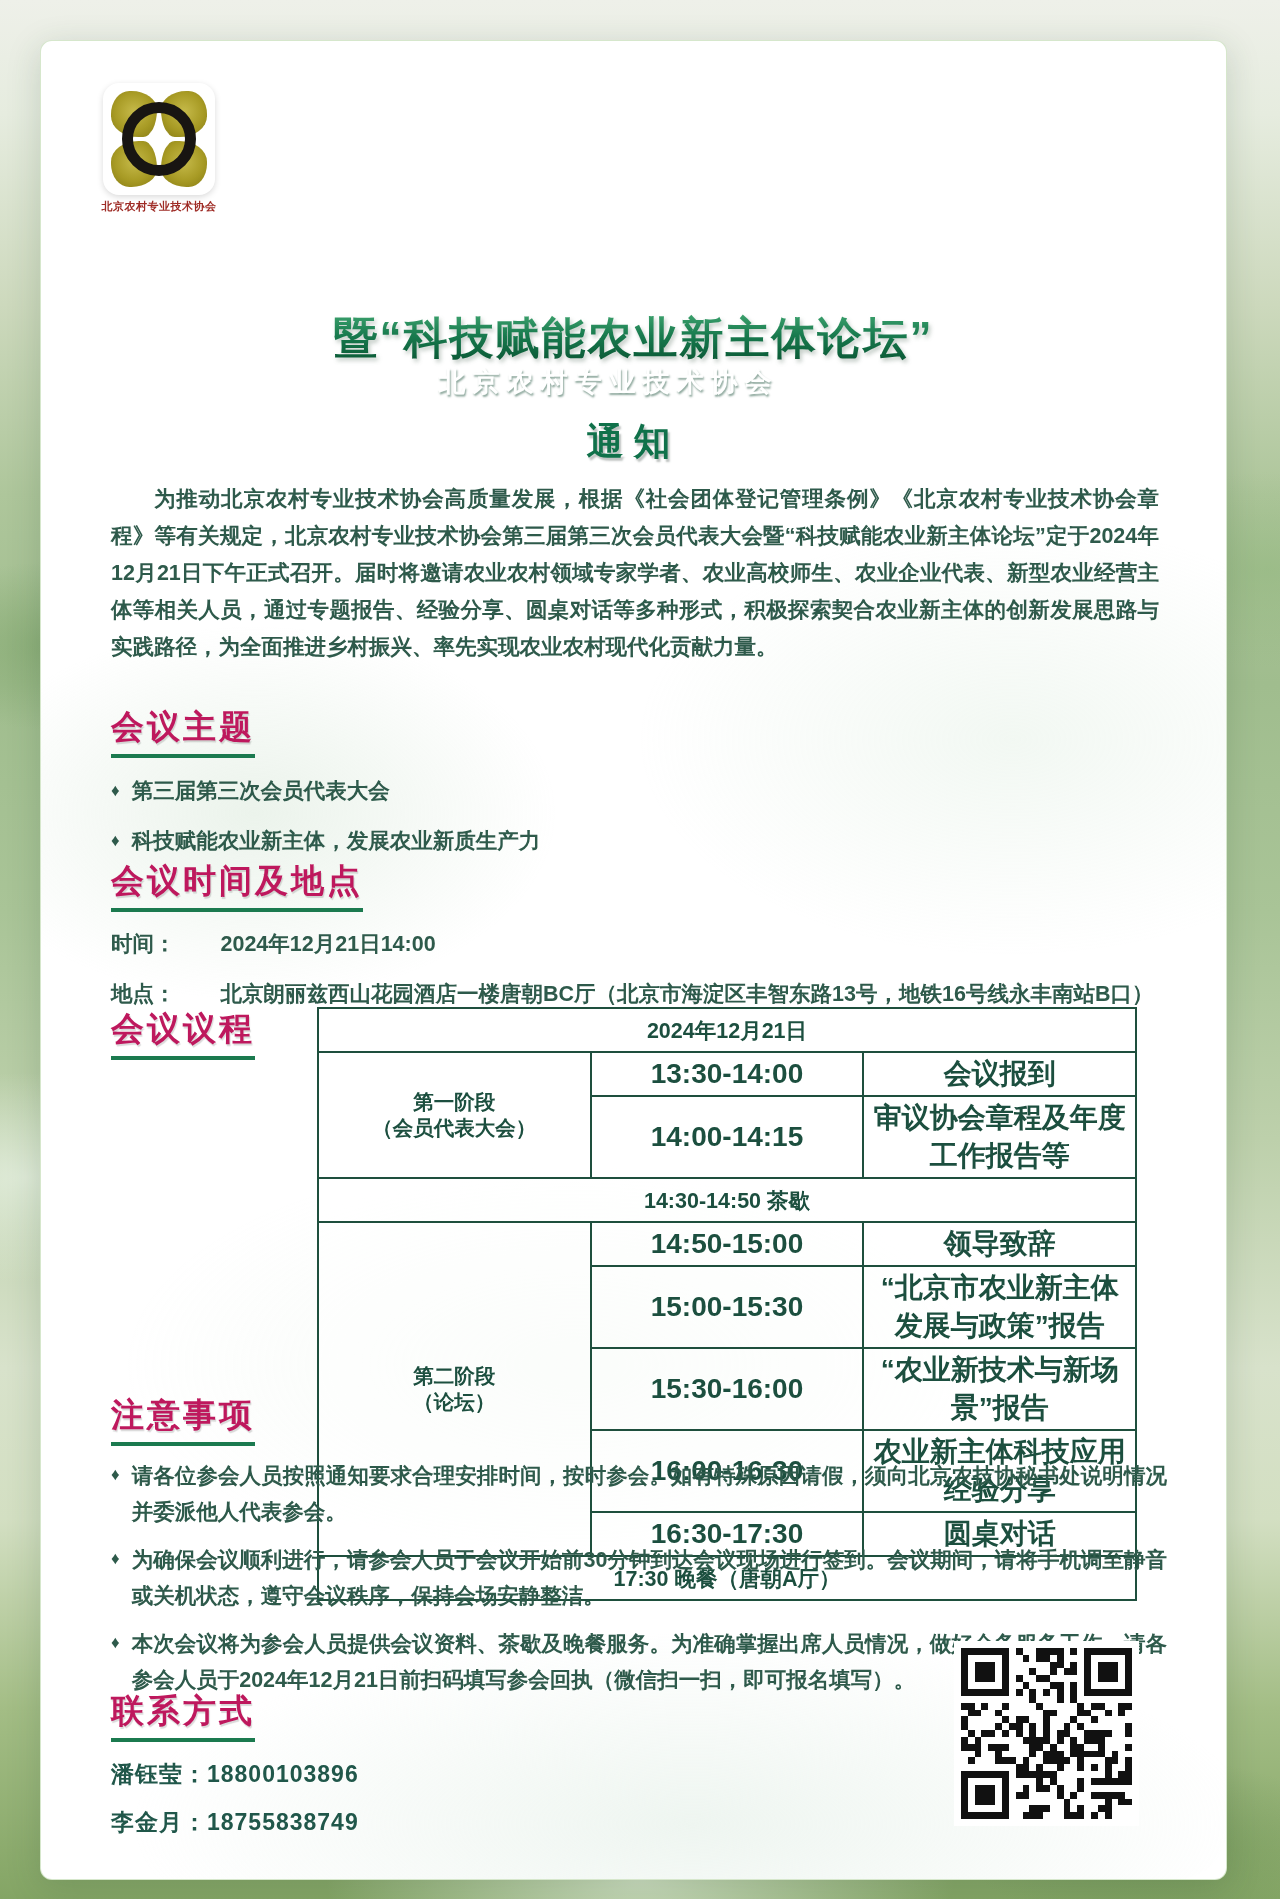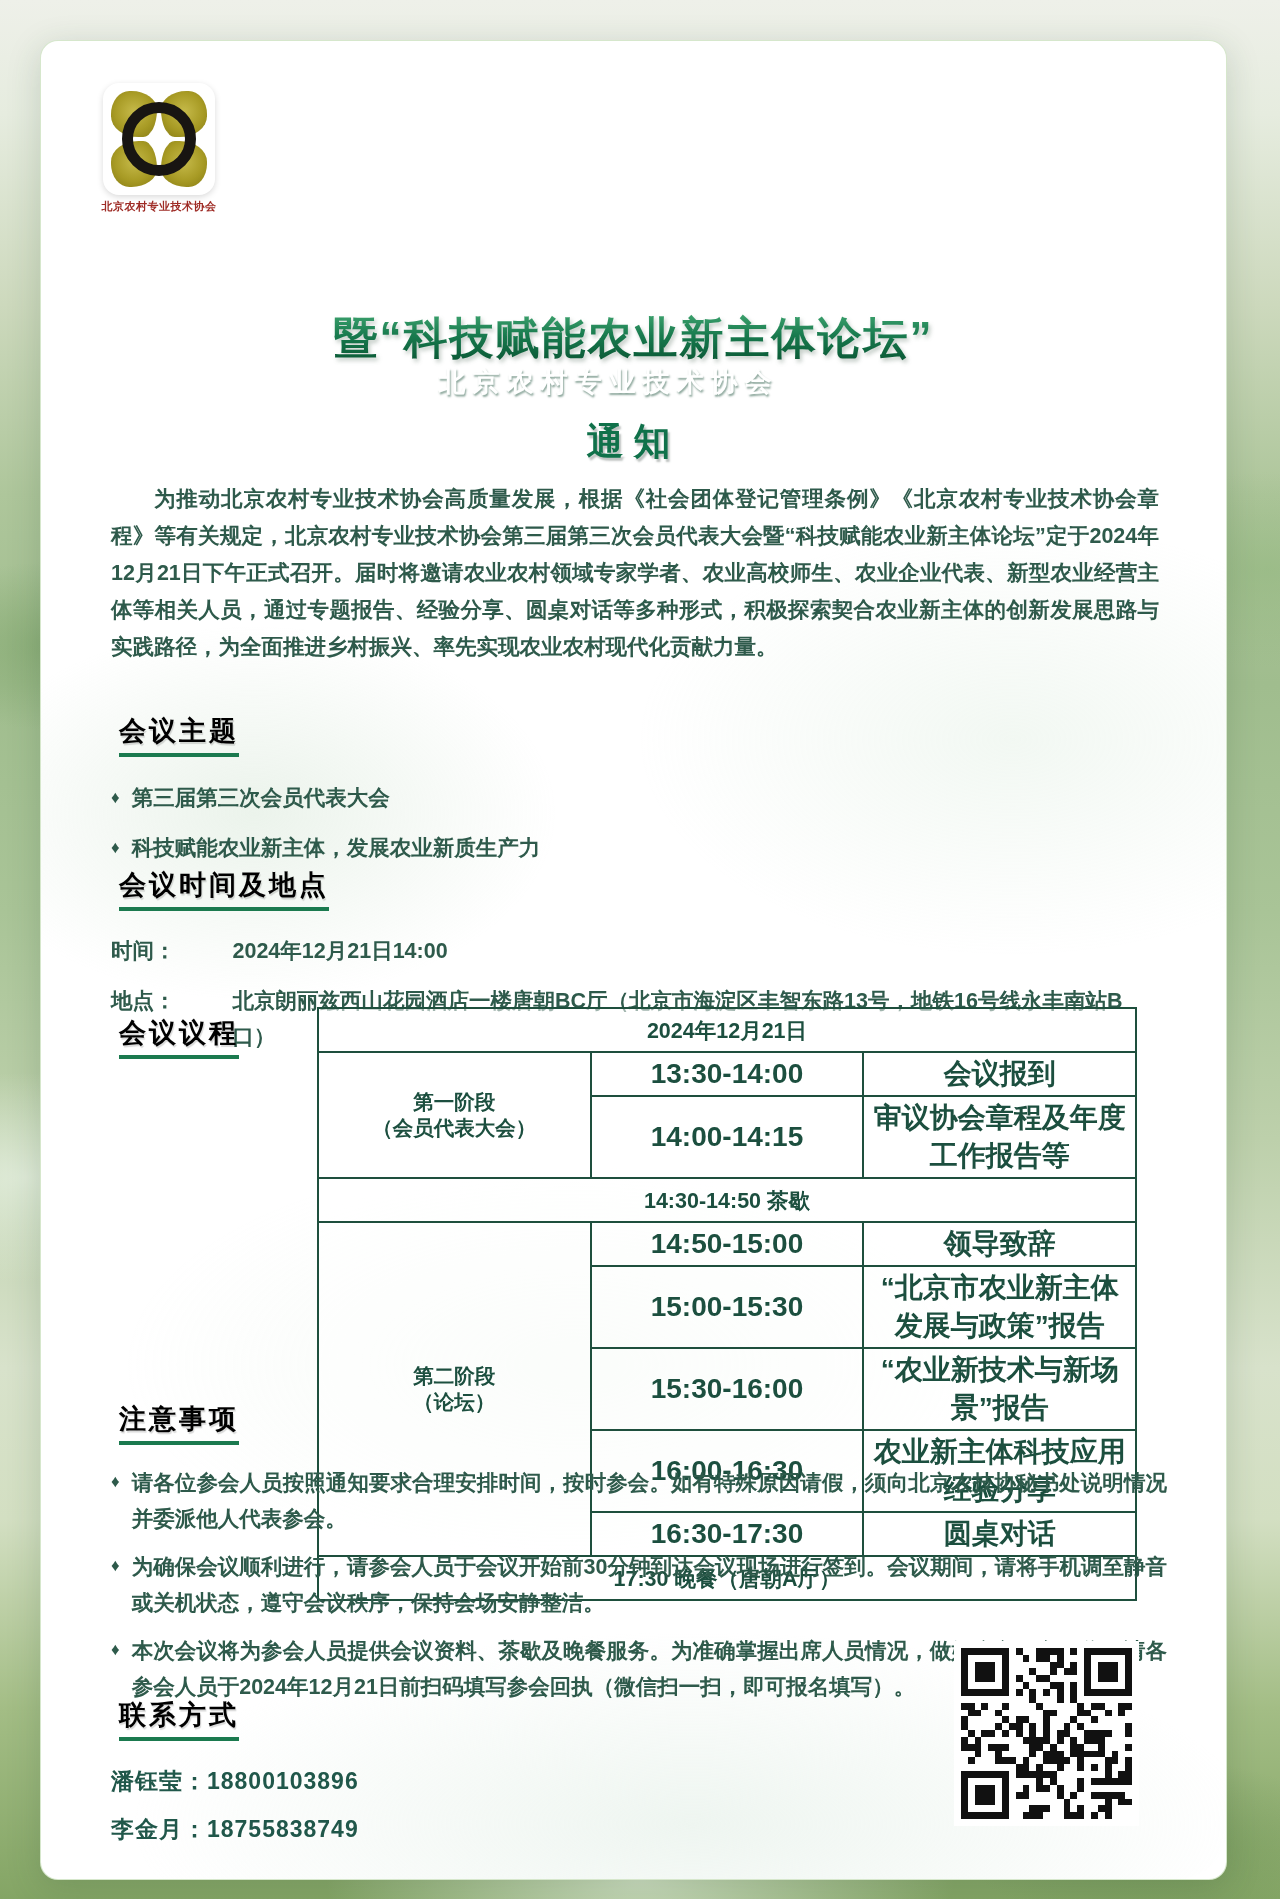--- a/index.html
+++ b/index.html
@@ -15,21 +15,21 @@
     background:
       radial-gradient(220px 120px at 4% 34%, rgba(120,160,100,.55), rgba(120,160,100,0) 70%),
       radial-gradient(260px 140px at 99% 30%, rgba(140,180,120,.45), rgba(140,180,120,0) 70%),
       radial-gradient(300px 150px at 2% 62%, rgba(230,240,225,.8), rgba(230,240,225,0) 70%),
       radial-gradient(420px 160px at 50% 99%, rgba(235,245,230,.7), rgba(235,245,230,0) 75%),
       radial-gradient(280px 120px at 90% 97%, rgba(90,130,70,.35), rgba(90,130,70,0) 70%);
   }
 
   .card{
     position:absolute;left:40px;top:40px;width:1185px;height:1838px;
-    background:#ffffff;border-radius:18px;
+    background:#ffffff;border-radius:12px;
     box-shadow:0 8px 34px rgba(40,70,50,.18);
     border:1px solid rgba(210,228,198,.9);
   }
   
   .card::before{content:"";position:absolute;inset:0;border-radius:48px;
     background:
       radial-gradient(420px 260px at 18% 42%, rgba(190,216,190,.30), rgba(190,216,190,0) 72%),
       radial-gradient(520px 300px at 82% 38%, rgba(205,228,207,.26), rgba(205,228,207,0) 72%),
       radial-gradient(600px 280px at 45% 72%, rgba(214,232,214,.22), rgba(214,232,214,0) 75%),
       radial-gradient(700px 240px at 55% 97%, rgba(222,236,226,.5), rgba(222,236,226,0) 80%);
@@ -90,32 +90,32 @@
   .notice{top:376px;left:0;width:100%;text-align:center;
     font-size:37px;font-weight:900;color:#10714a;letter-spacing:10px;
     text-shadow:2px 3px 2px rgba(90,100,95,.4);}
 
   
   .intro{top:440px;left:70px;width:1048px;margin:0;
     font-size:21.5px;line-height:37px;font-weight:600;color:#2e5a4b;
     text-align:justify;text-indent:2em;}
 
   
-  .sec h2{margin:8px;display:inline-block;
-    font-size:27px;font-weight:900;color:#000000;letter-spacing:3px;
+  .sec h2{margin:0;display:inline-block;
+    font-size:33px;font-weight:900;color:#be185d;letter-spacing:3px;
     border-bottom:4px solid #1b7a4f;padding-bottom:4px;
     text-shadow:1px 2px 1px rgba(0,0,0,.15);}
   .bullet-row{display:flex;align-items:flex-start;margin-top:16px;
     font-size:21.5px;line-height:34px;font-weight:600;color:#2e5a4b;}
   .diamond{color:#2e5a4b;font-size:17px;line-height:34px;margin-right:12px;flex:0 0 auto;}
 
   .sec-theme{top:664px;left:70px;width:1048px;}
   .sec-time{top:818px;left:70px;width:1052px;}
   .kv-row{display:flex;align-items:flex-start;margin-top:14px;
-    font-size:21.5px;line-height:36px;font-weight:600;color:#2e5a4b;gap:12px;}
+    font-size:21.5px;line-height:36px;font-weight:600;color:#2e5a4b;}
   .kv-label{flex:0 0 auto;white-space:nowrap;}
   .kv-value{flex:1 1 auto;margin-left:45px;}
 
   
   .sec-agenda{top:966px;left:70px;width:1052px;}
   .sec-agenda h2{vertical-align:top;text-align:right;}
   .agenda-table{position:absolute;left:206px;top:0;width:820px;
     border-collapse:collapse;table-layout:fixed;background:rgba(255,255,255,.55);}
   .agenda-table td{border:2.5px solid #1e4f3d;color:#1c4f3f;font-weight:800;
     text-align:center;vertical-align:middle;padding:2px 6px;font-size:28px;}

